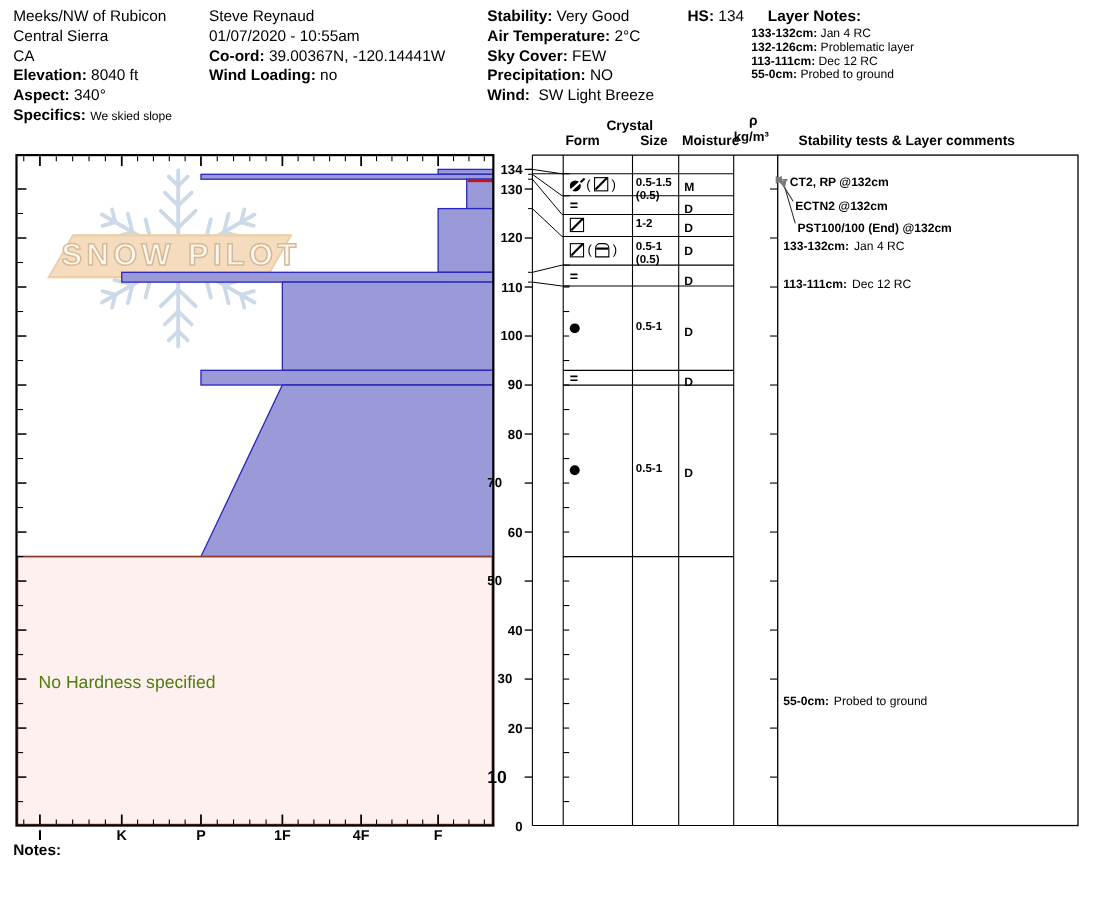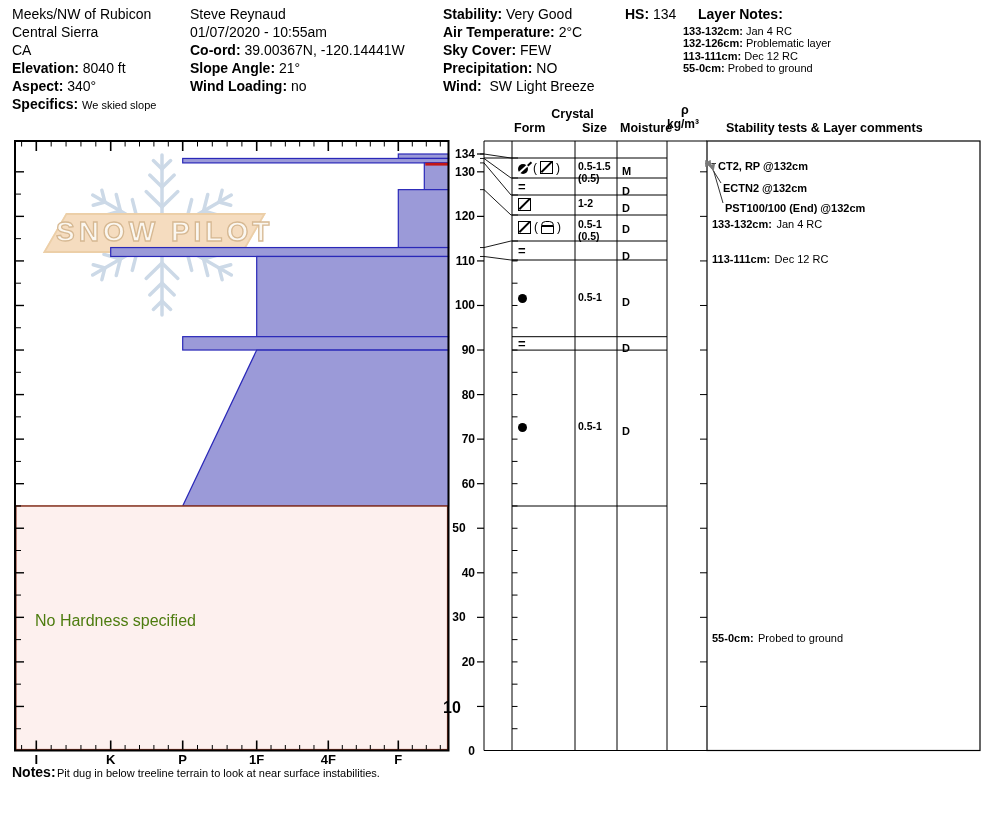--- a/index.html
+++ b/index.html
@@ -44,21 +44,20 @@
     <div>CA</div>
     <div><span class="b">Elevation:</span> <span>8040 ft</span></div>
     <div><span class="b">Aspect:</span> <span>340°</span></div>
     <div><span class="b">Specifics:</span> <span class="sm">We skied slope</span></div>
   </div>
 
   <div class="t hline" style="left:190px;top:5px">
     <div>Steve Reynaud</div>
     <div>01/07/2020 - 10:55am</div>
     <div><span class="b">Co-ord:</span> <span>39.00367N, -120.14441W</span></div>
-    <div><span class="b">Slope Angle:</span> <span>21°</span></div>
     <div><span class="b">Wind Loading:</span> <span>no</span></div>
   </div>
 
   <div class="t hline" style="left:443px;top:5px">
     <div><span class="b">Stability:</span> <span>Very Good</span></div>
     <div><span class="b">Air Temperature:</span> <span>2°C</span></div>
     <div><span class="b">Sky Cover:</span> <span>FEW</span></div>
     <div><span class="b">Precipitation:</span> <span>NO</span></div>
     <div><span class="b">Wind:</span>&nbsp; <span>SW Light Breeze</span></div>
   </div>
@@ -340,23 +339,23 @@
   <div class="t b" style="left:726px;top:121px;font-size:12.5px">Stability tests &amp; Layer comments</div>
 
   <div id="txt">
       <div class="t" style="left:443px;top:147px;width:32px;text-align:right;font-size:12px;font-weight:700">134</div>
       <div class="t" style="left:443px;top:164.820895522388px;width:32px;text-align:right;font-size:12px;font-weight:700">130</div>
       <div class="t" style="left:443px;top:209.37313432835822px;width:32px;text-align:right;font-size:12px;font-weight:700">120</div>
       <div class="t" style="left:443px;top:253.92537313432837px;width:32px;text-align:right;font-size:12px;font-weight:700">110</div>
       <div class="t" style="left:443px;top:298.4776119402985px;width:32px;text-align:right;font-size:12px;font-weight:700">100</div>
       <div class="t" style="left:443px;top:343.02985074626866px;width:32px;text-align:right;font-size:12px;font-weight:700">90</div>
       <div class="t" style="left:443px;top:387.5820895522388px;width:32px;text-align:right;font-size:12px;font-weight:700">80</div>
-      <div class="t" style="left:443px;top:432.13432835820896px;width:32px;text-align:right;font-size:12px;font-weight:700">70</div>
+      <div class="t" style="left:443px;top:432.13432835820896px;width:32px;font-size:12px;font-weight:700">70</div>
       <div class="t" style="left:443px;top:476.6865671641791px;width:32px;text-align:right;font-size:12px;font-weight:700">60</div>
-      <div class="t" style="left:443px;top:521.2388059701493px;width:32px;text-align:center;font-size:12px;font-weight:700">50</div>
+      <div class="t" style="left:443px;top:521.2388059701493px;width:32px;text-align:left;font-size:12px;font-weight:700">50</div>
       <div class="t" style="left:443px;top:565.7910447761194px;width:32px;text-align:right;font-size:12px;font-weight:700">40</div>
       <div class="t" style="left:443px;top:610.3432835820895px;width:32px;text-align:center;font-size:12px;font-weight:700">30</div>
       <div class="t" style="left:443px;top:654.8955223880597px;width:32px;text-align:right;font-size:12px;font-weight:700">20</div>
       <div class="t" style="left:443px;top:699.4477611940299px;width:32px;text-align:left;font-size:16px;font-weight:700">10</div>
       <div class="t" style="left:443px;top:744px;width:32px;text-align:right;font-size:12px;font-weight:700">0</div>
       <div class="t" style="left:16.299999999999997px;top:752px;width:40px;text-align:center;font-size:13px;font-weight:700">I</div>
       <div class="t" style="left:90.7px;top:752px;width:40px;text-align:center;font-size:13px;font-weight:700">K</div>
       <div class="t" style="left:162.7px;top:752px;width:40px;text-align:center;font-size:13px;font-weight:700">P</div>
       <div class="t" style="left:236.7px;top:752px;width:40px;text-align:center;font-size:13px;font-weight:700">1F</div>
       <div class="t" style="left:308.3px;top:752px;width:40px;text-align:center;font-size:13px;font-weight:700">4F</div>
@@ -421,14 +420,13 @@
       <div class="t" style="left:622px;top:421px"><span class="cellTxt" style="font-size:11px">D</span></div>
       <div class="t" style="left:718px;top:156px"><span class="cmt b">CT2, RP @132cm</span></div>
       <div class="t" style="left:723px;top:178px"><span class="cmt b">ECTN2 @132cm</span></div>
       <div class="t" style="left:725px;top:198px"><span class="cmt b">PST100/100 (End) @132cm</span></div>
       <div class="t" style="left:712px;top:214px"><span class="cmt b">133-132cm:</span> <span class="cmt">Jan 4 RC</span></div>
       <div class="t" style="left:712px;top:249px"><span class="cmt b">113-111cm:</span> <span class="cmt">Dec 12 RC</span></div>
       <div class="t" style="left:712px;top:628px"><span class="cmt b">55-0cm:</span> <span class="cmt">Probed to ground</span></div>
     </div>
 
   <div class="t hline b" style="left:12px;top:763px">Notes:</div>
-  <div class="t sm" style="left:57px;top:767px">Pit dug in below treeline terrain to look at near surface instabilities.</div>
 </div>
 
 </body></html>

